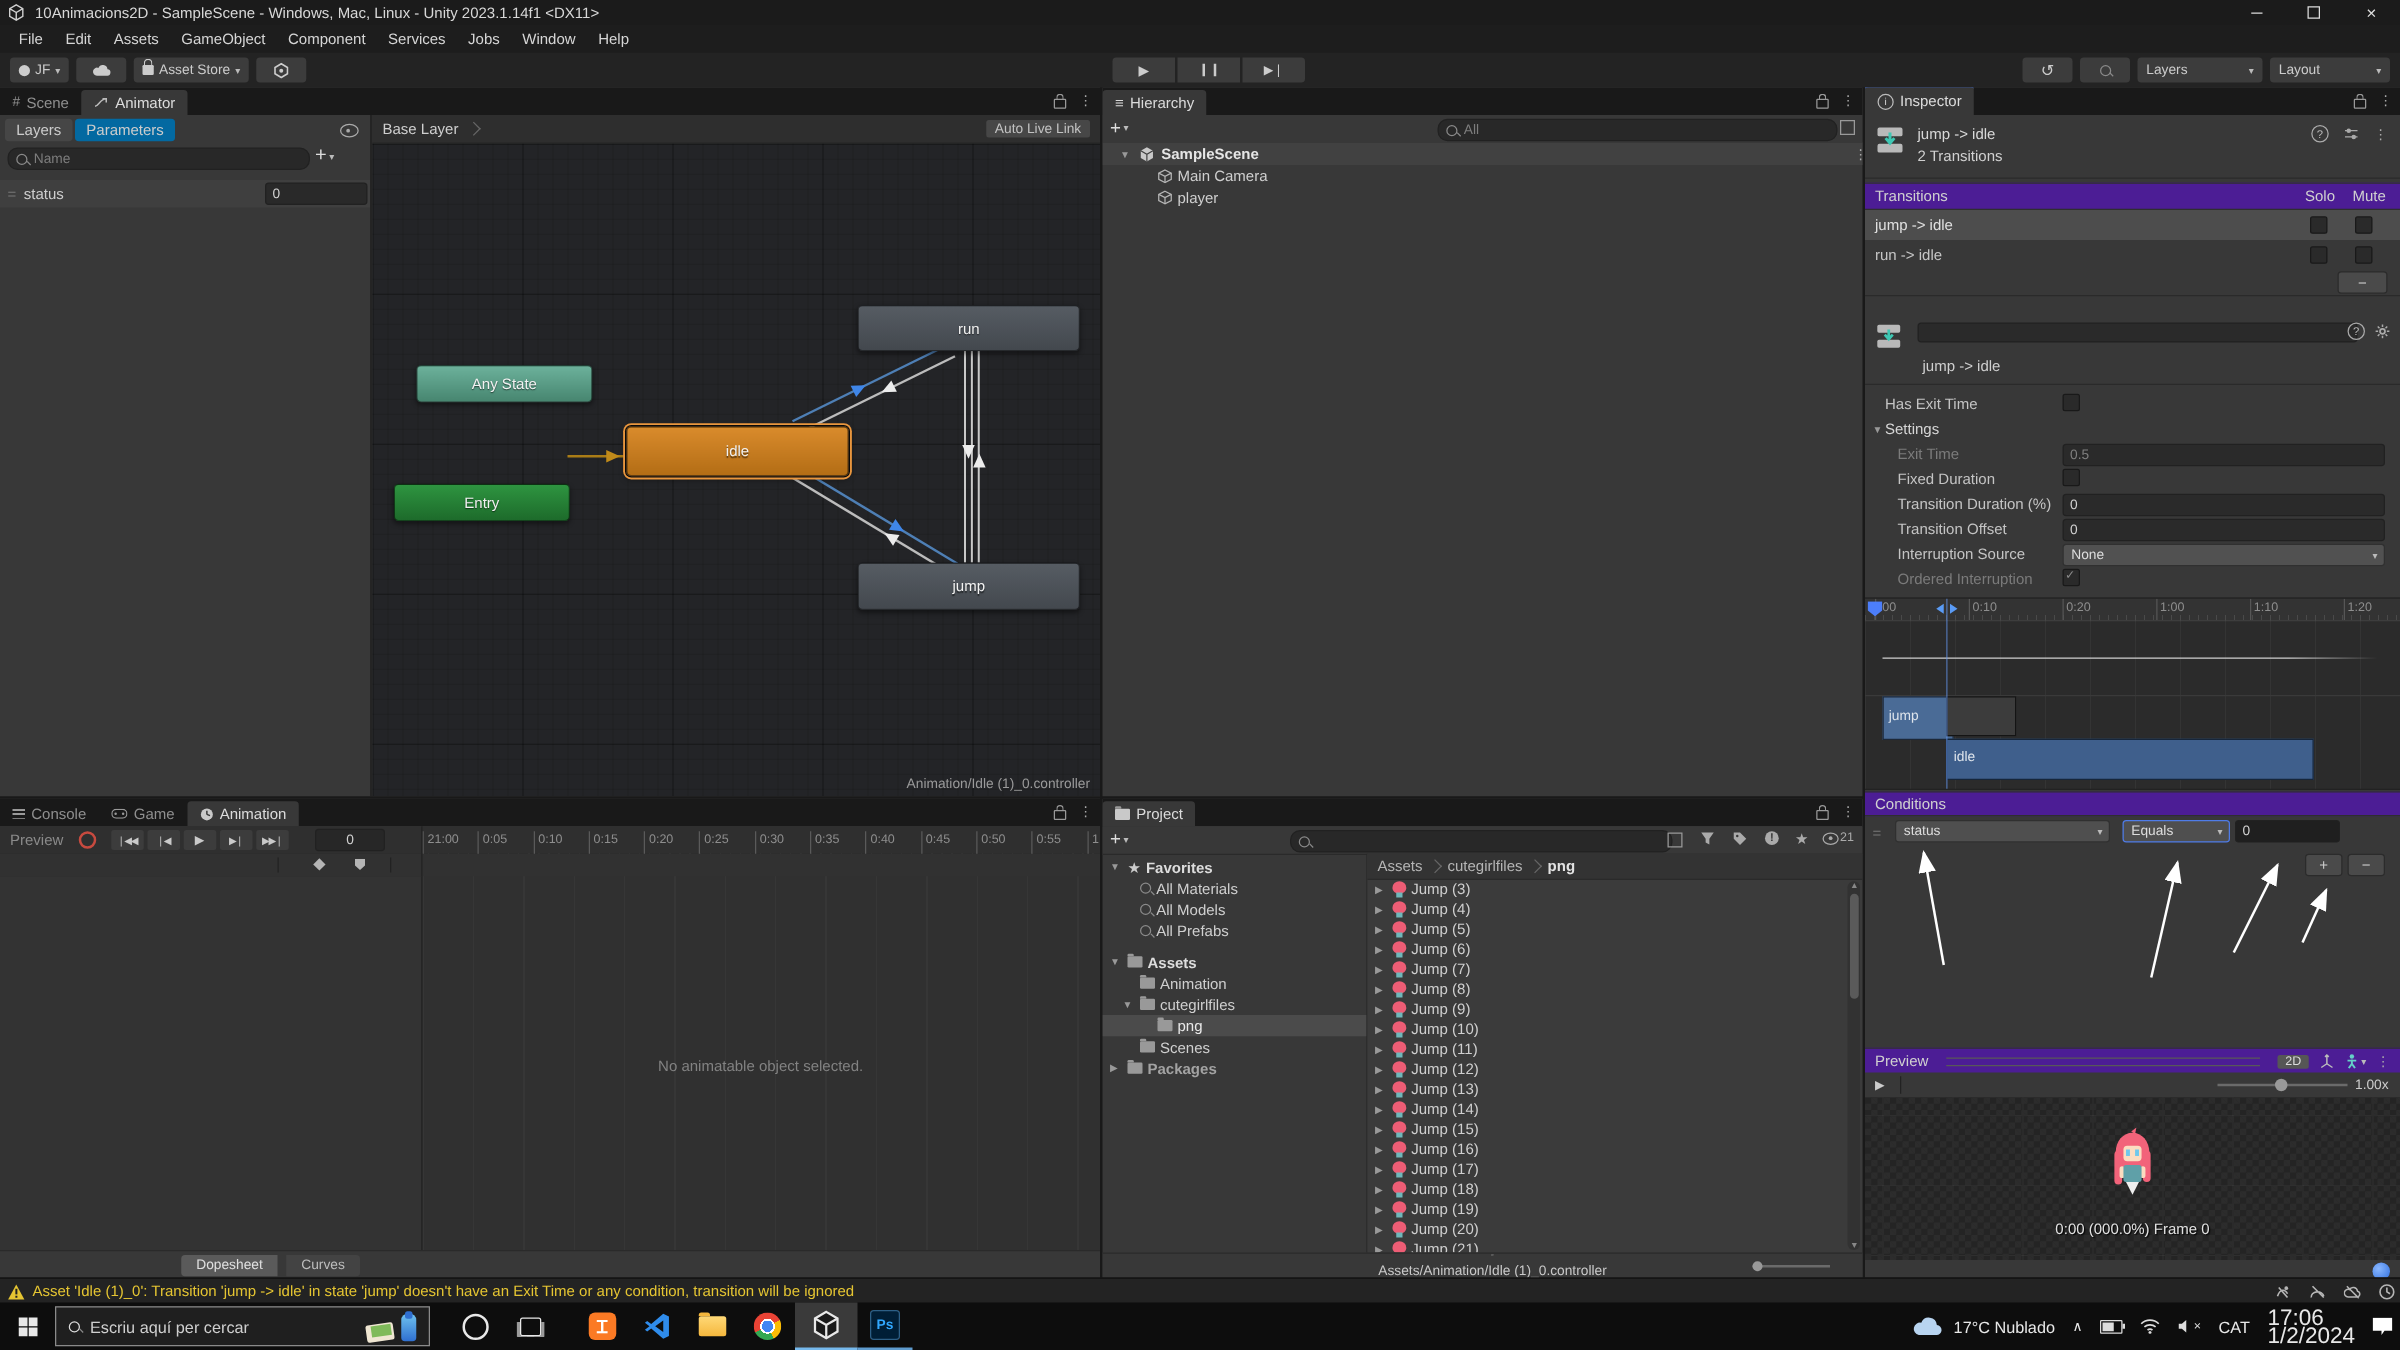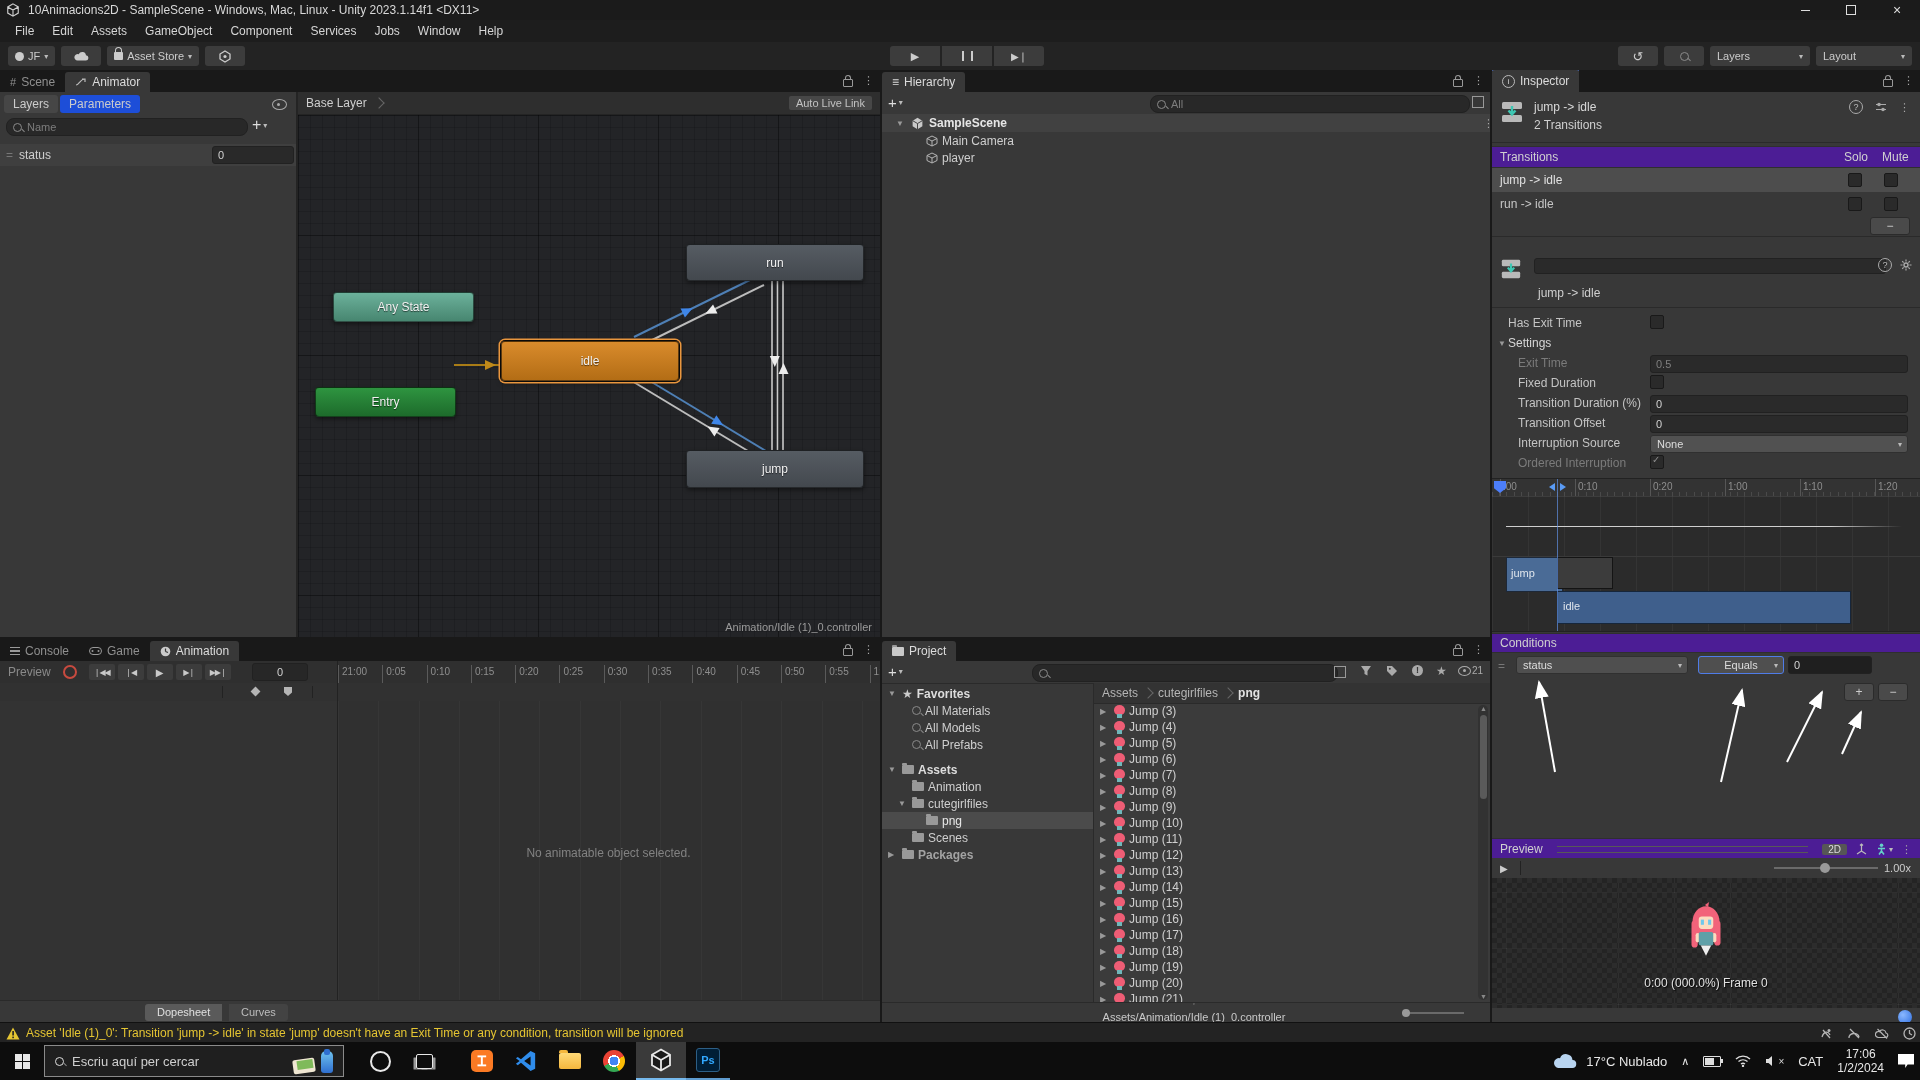--- a/index.html
+++ b/index.html
@@ -191,21 +191,21 @@
         </div>
       <div class="tab-right">
           <span class="lockico"></span>
           <span class="kebab">⋮</span>
         </div>
     </div>
 
     <div class="r" style="left:0;top:22px;width:296px;height:545px;background:#383838;border-right:2px solid #242424;">
       <div class="r flex" style="left:4px;top:3px;gap:2px;">
         <div class="subbtn">Layers</div>
-        <div class="subbtn" style="background:#1d4ed8;text-align:center;">Parameters</div>
+        <div class="subbtn" style="background:#0369a1;text-align:center;">Parameters</div>
       </div>
       <span class="eyeico r" style="left:272px;top:7px;"></span>
       <div class="searchbox r" style="left:6px;top:26px;width:228px;">
         <span class="mag"></span>
         <span>Name</span>
       </div>
       <div class="r flex" style="left:252px;top:24px;gap:2px;color:#ddd;">
           <span style="font-size:16px;">+</span>
           <span class="caret">▾</span>
         </div>
@@ -432,21 +432,21 @@
 
     <div class="sec-head r" style="left:0;top:563px;width:412px;height:18px;">
       <span>Conditions</span>
     </div>
     <div class="r" style="left:0;top:586px;width:428px;height:20px;">
       <span style="position:absolute;left:6px;top:3px;color:#777;">=</span>
       <div class="dd" style="position:absolute;left:24px;top:0;width:158px;background:#4f4f4f;">
           <span>status</span>
           <span class="caret">▾</span>
         </div>
-      <div class="dd" style="position:absolute;left:206px;top:0;width:72px;background:#4f4f4f;border:1px solid #4f7ce8;justify-content:center;">
+      <div class="dd" style="position:absolute;left:206px;top:0;width:72px;background:#4f4f4f;border:1px solid #4f7ce8;">
           <span>Equals</span>
           <span class="caret">▾</span>
         </div>
       <div class="field" style="position:absolute;left:296px;top:0;width:72px;background:#1f1f1f;">0</div>
     </div>
     <div class="r flex" style="left:352px;top:613px;gap:4px;">
       <div class="minibtn">+</div>
       <div class="minibtn">−</div>
     </div>
 
@@ -899,21 +899,21 @@
           <path d="M1 4 a10 10 0 0 1 14 0 M3.5 6.5 a7 7 0 0 1 9 0 M6 9 a3.5 3.5 0 0 1 4 0" stroke="#ddd" fill="none" stroke-width="1.4"></path>
           <circle cx="8" cy="11" r="1.2" fill="#ddd"></circle>
         </svg>
       <span class="flex" style="gap:1px;">
           <svg width="12" height="12" viewBox="0 0 12 12">
             <path d="M1 4 H3.5 L7 1 V11 L3.5 8 H1 Z" fill="#ddd"></path>
           </svg>
           <span style="color:#ddd;font-size:10px;">×</span>
         </span>
       <span style="color:#e8e8e8;font-size:13px;">CAT</span>
-      <span style="text-align:center;color:#e8e8e8;font-size:12px;line-height:14px;">
+      <span style="color:#e8e8e8;font-size:18px;line-height:14px;">
         <span style="display:block;">17:06</span>
         <span style="display:block;">1/2/2024</span>
       </span>
       <span style="width:16px;height:14px;background:#fff;clip-path:polygon(0 0,100% 0,100% 75%,60% 75%,45% 100%,45% 75%,0 75%);"></span>
     </div>
   </div>
 
 </div>
 
 </body></html>

